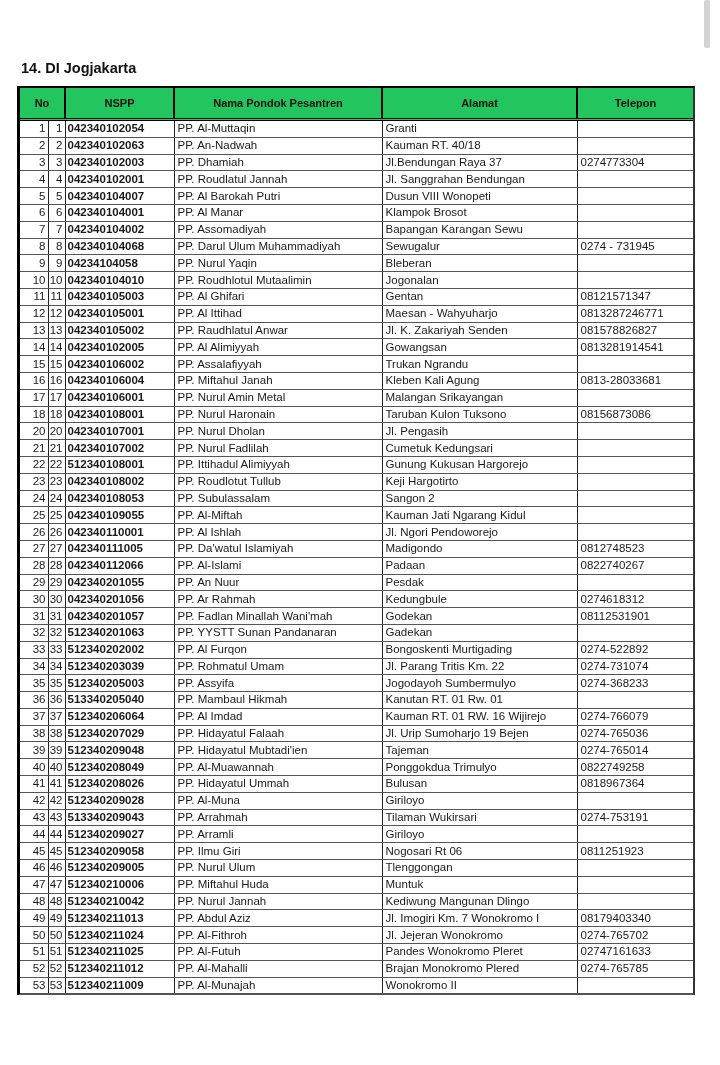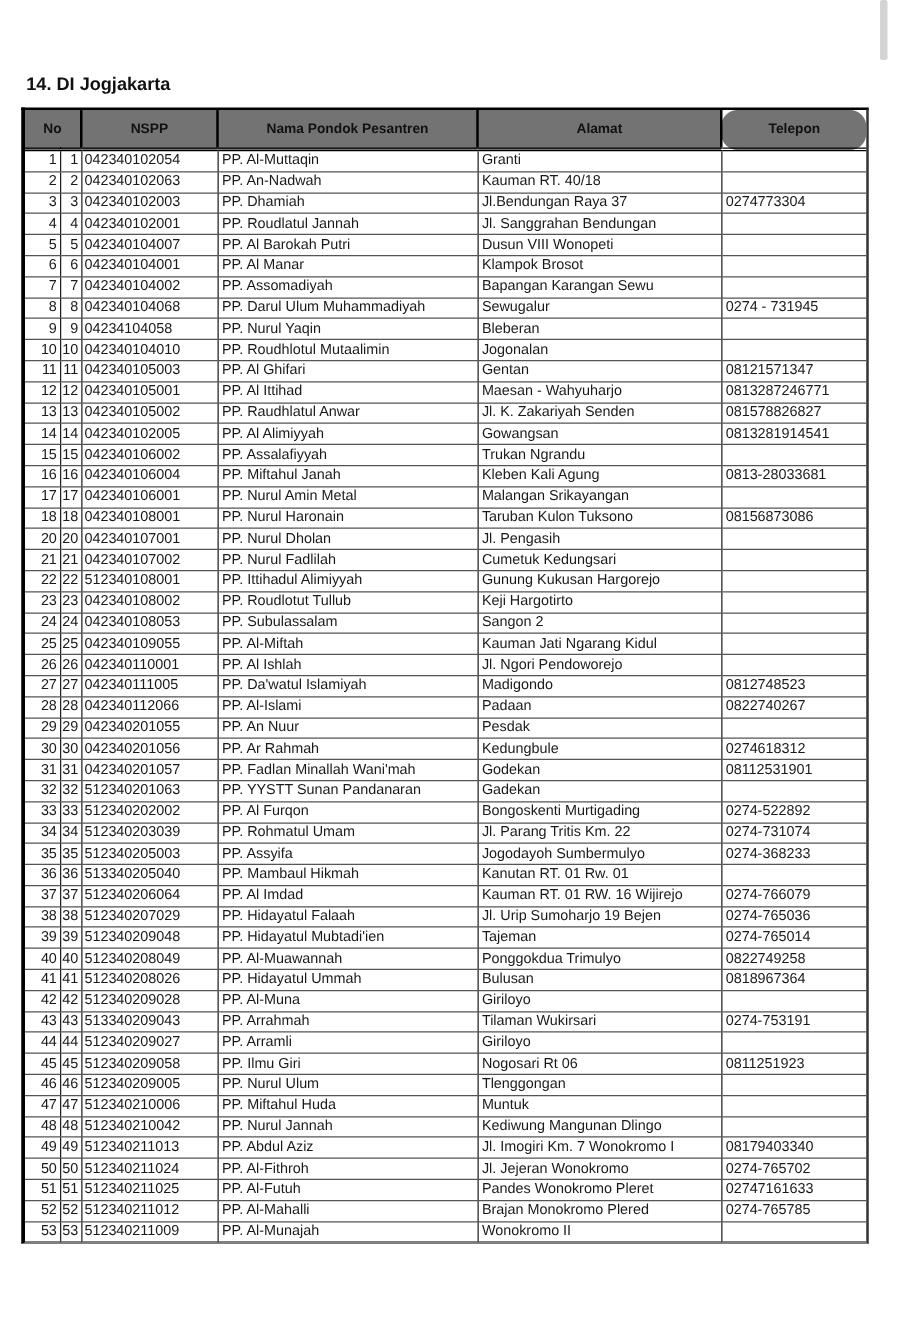--- a/index.html
+++ b/index.html
@@ -13,31 +13,31 @@
   .scrollbar {
     position: absolute; left: 704px; top: 0; width: 6px; height: 48px; background: #d4d4d4; border-radius: 2px;
   }
   .tbl-wrap {
     position: absolute; left: 17px; top: 86px; width: 673px;
     border-left: 3px solid #000; border-top: 2px solid #000; border-right: 2px solid #333;
     border-bottom: 1px solid #555;
   }
   table { border-collapse: collapse; width: 100%; table-layout: fixed; }
   thead th {
-    background: #737373; font-size: 11px; font-weight: bold; height: 30px; padding: 0;
+    background: #22c55e; font-size: 11px; font-weight: bold; height: 30px; padding: 0;
     border-right: 2px solid #000; border-bottom: 3px double #000; text-align: center; color: #111;
   }
-  thead th:last-child { border-right: none; border-radius: 13px; }
+  thead th:last-child { border-right: none; }
   tbody td {
     font-size: 11.5px; height: 15.8px; padding: 0 3px; border-right: 1px solid #222; border-bottom: 1px solid #555;
     white-space: nowrap; overflow: hidden; line-height: 15px; color: #1a1a1a;
   }
   tbody td:last-child { border-right: none; margin-left: 36px; }
   td.no1, td.no2 { text-align: right; padding: 0 2px 0 0; }
-  td.nspp { padding-left: 2px; }
+  td.nspp { padding-left: 2px; font-weight: bold; }
   col.c-no1 { width: 28px; } col.c-no2 { width: 17px; }
   col.c-nspp { width: 109px; } col.c-name { width: 208px; }
   col.c-alamat { width: 195px; } col.c-tel { width: auto; }
 </style>
 </head>
 <body>
 
 <div class="title">14. DI Jogjakarta</div>
 <div class="scrollbar"></div>
 

